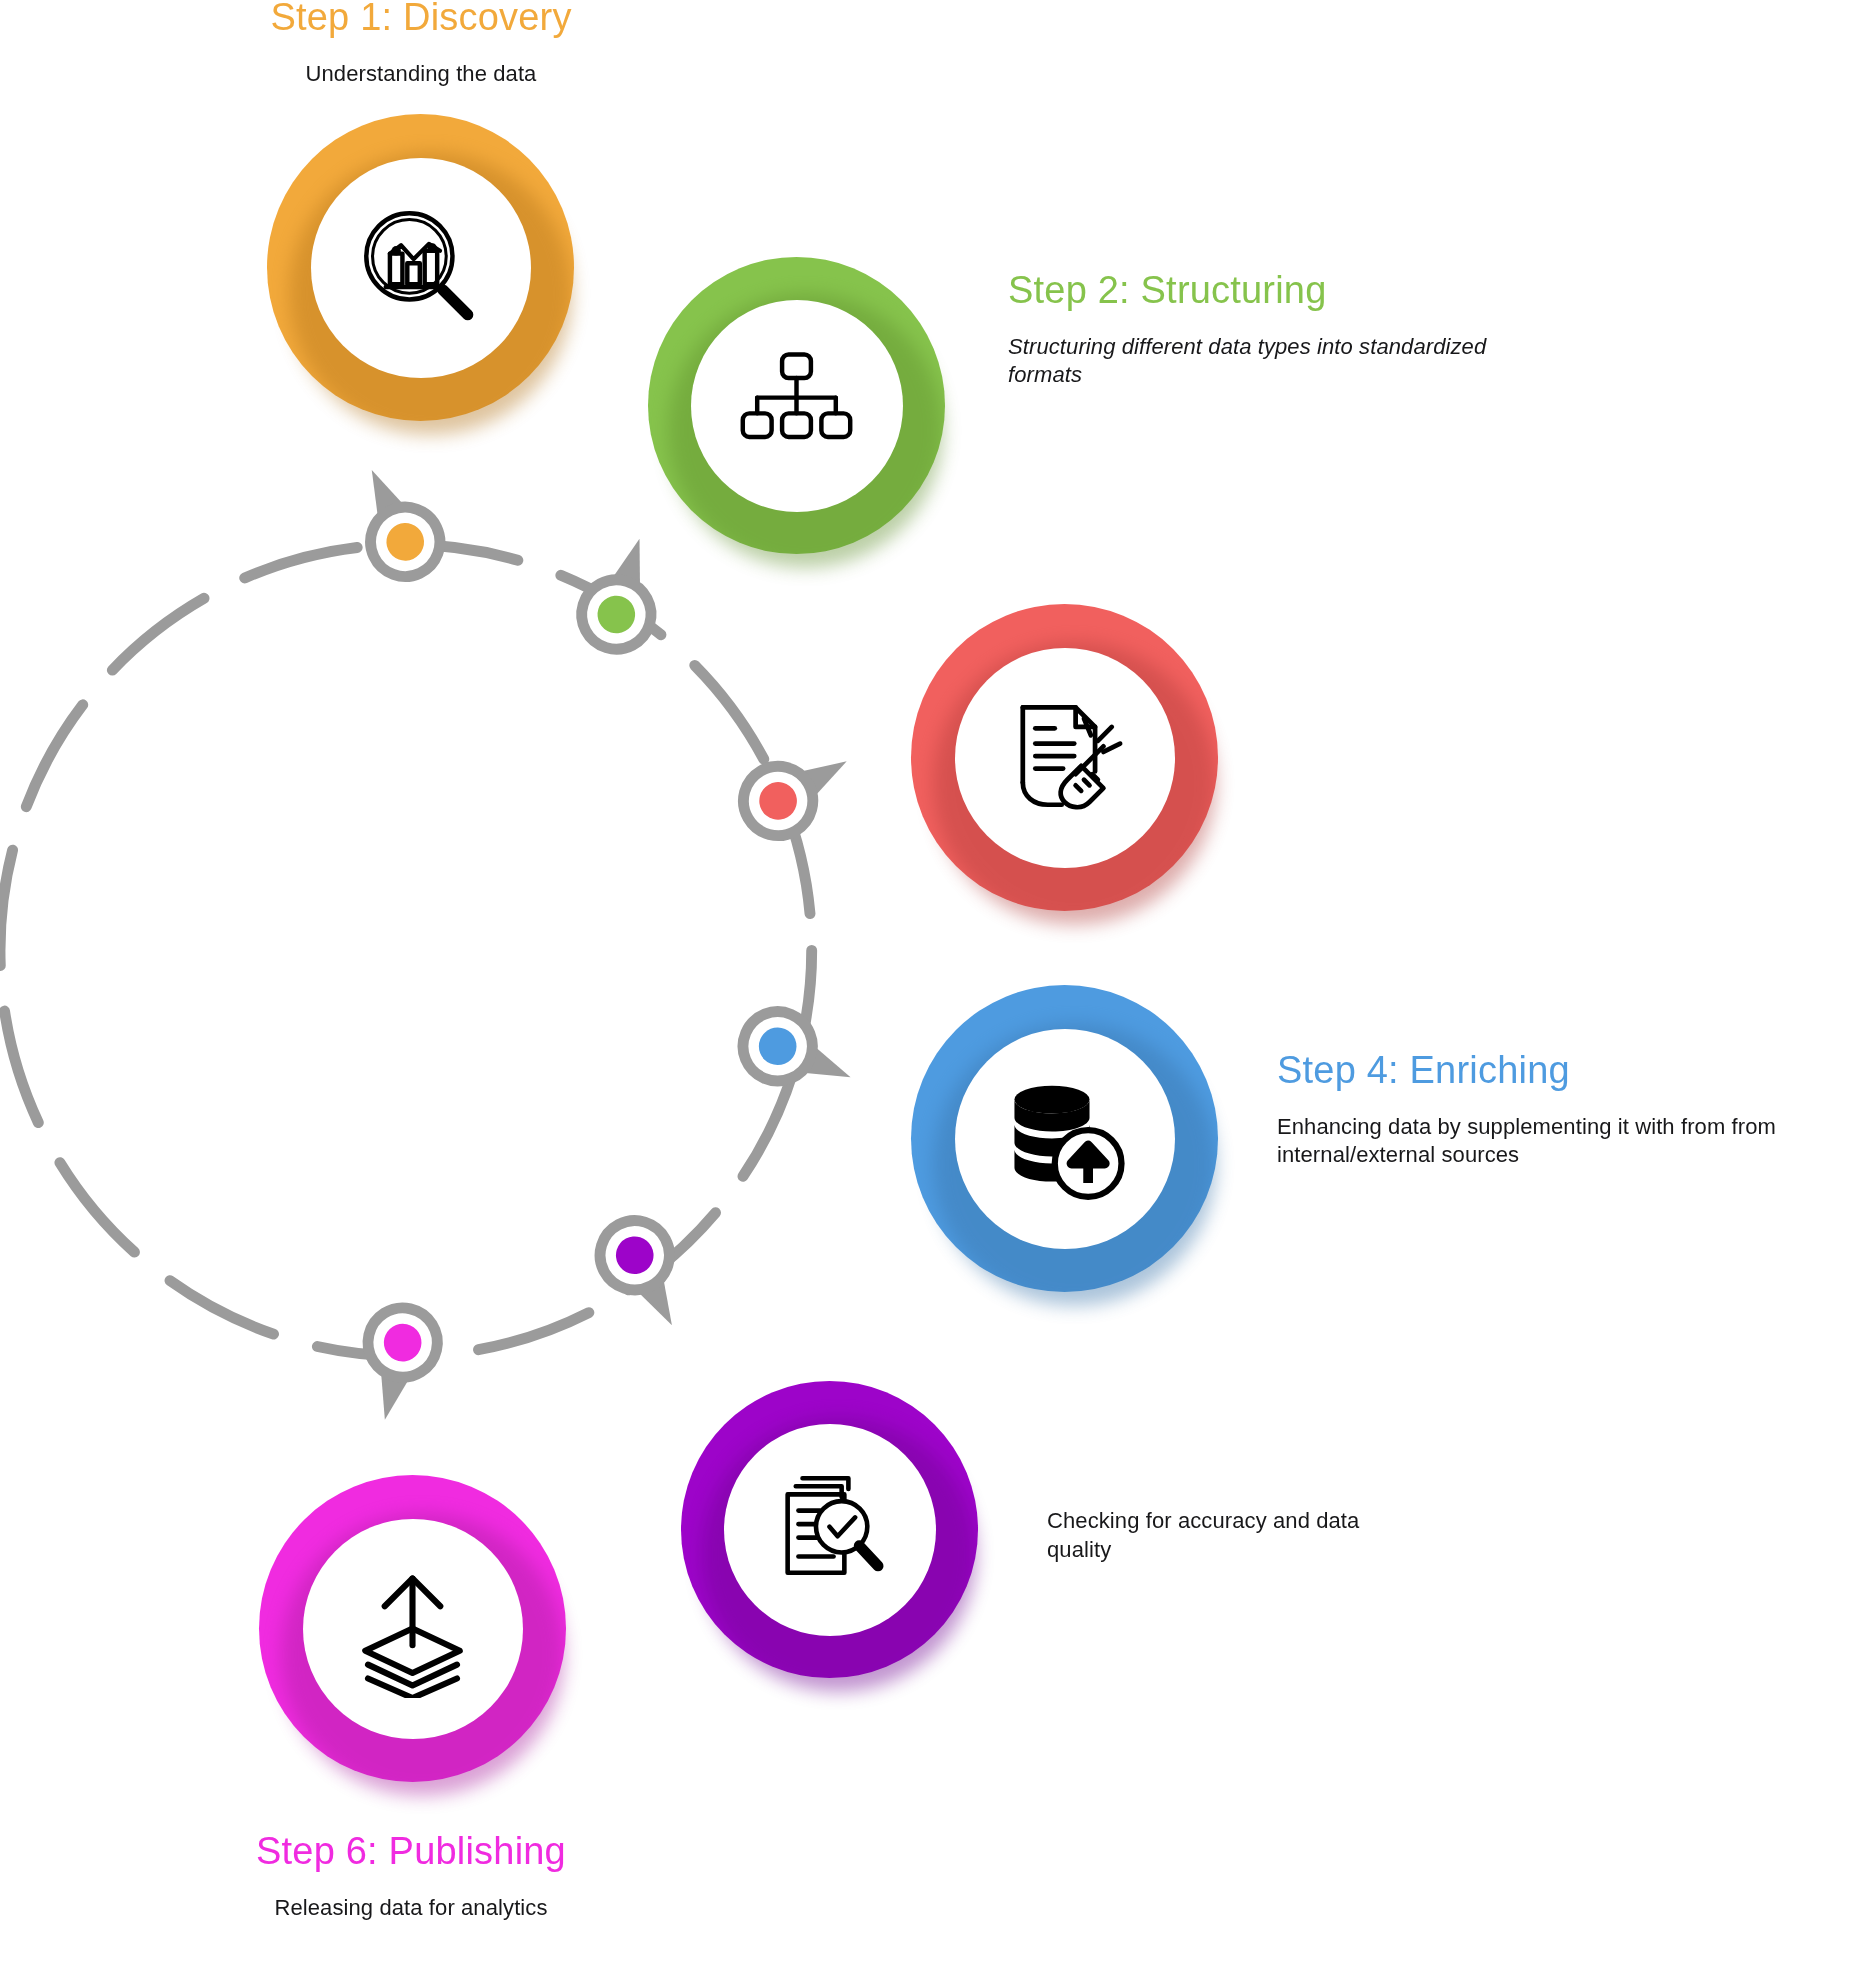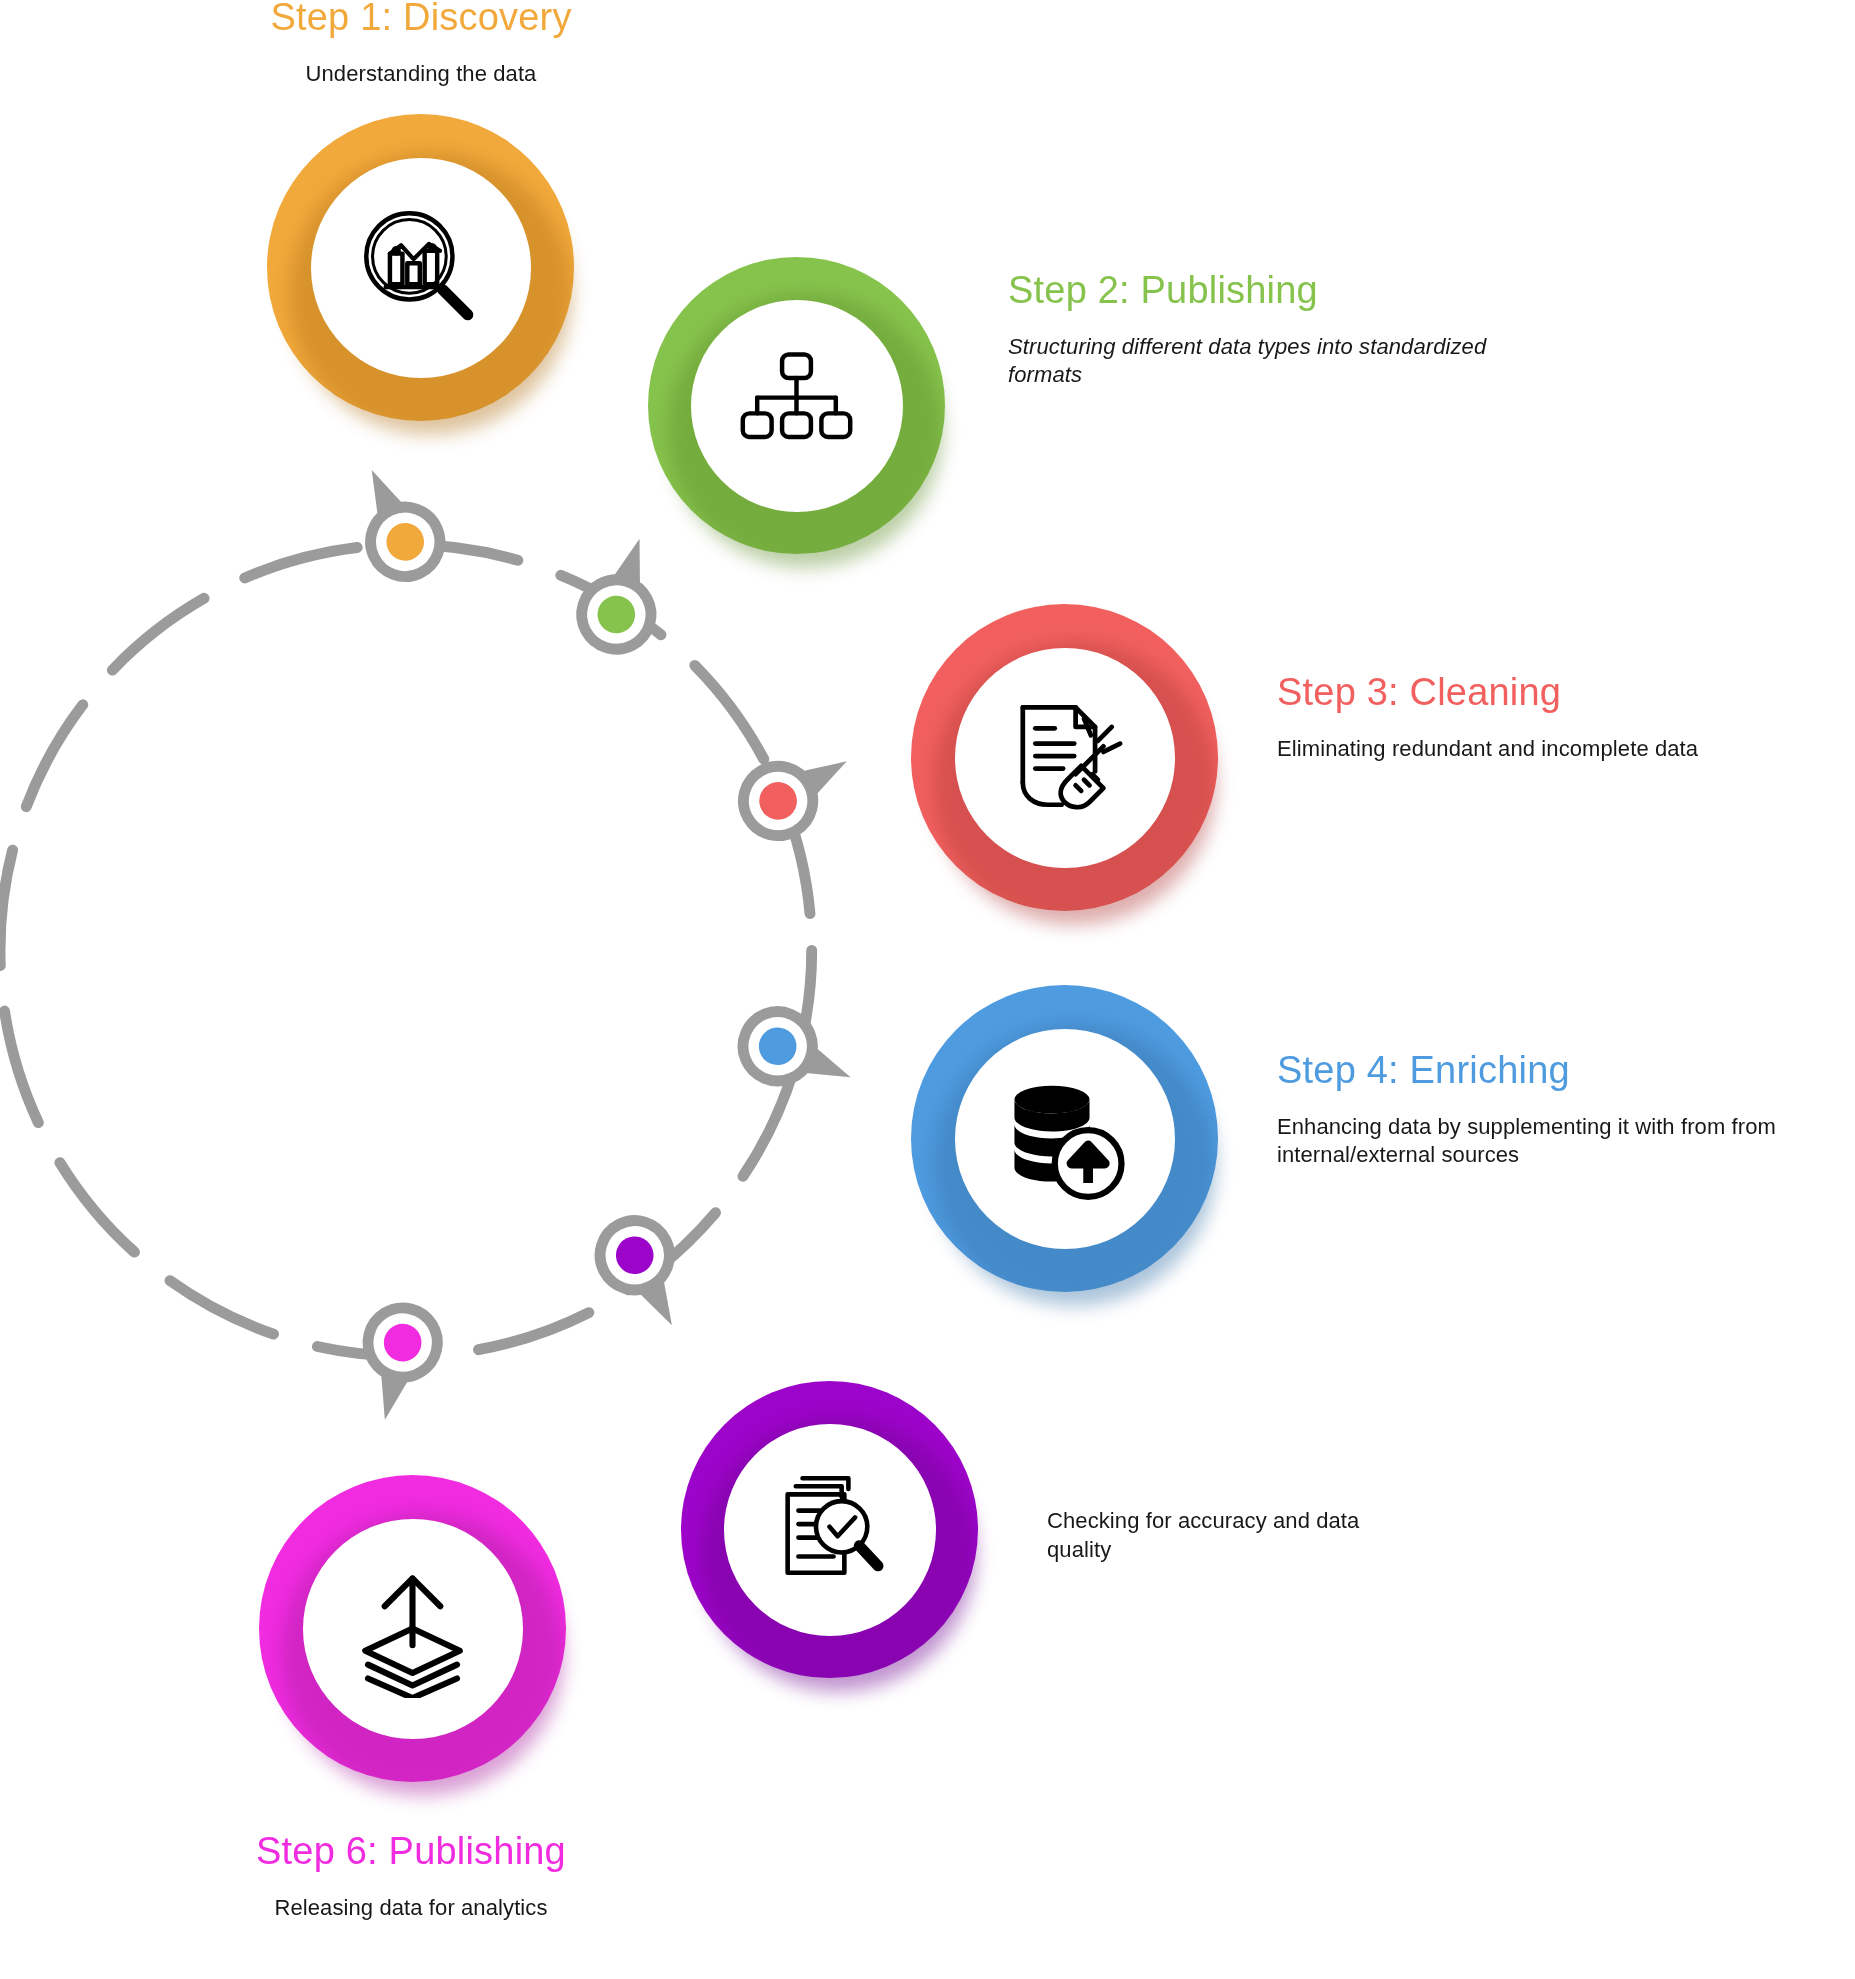--- a/index.html
+++ b/index.html
@@ -161,21 +161,21 @@
           <path d="M20 44 H80"></path>
           <path d="M20 44 V56 M50 44 V56 M80 44 V56"></path>
           <rect x="9" y="56" width="22" height="18" rx="5"></rect>
           <rect x="39" y="56" width="22" height="18" rx="5"></rect>
           <rect x="69" y="56" width="22" height="18" rx="5"></rect>
         </g>
       </svg>
     </div>
   </div>
   <div class="txt left" style="left:1008px; top:269px; width:554px;">
-    <div class="step-title" style="color:#86C34C;">Step 2: Publishing</div>
+    <div class="step-title" style="color:#86C34C;">Step 2: Structuring</div>
     <div class="step-desc" style="max-width:500px;font-style:italic;">Structuring different data types into standardized formats</div>
   </div>
 
   <div class="bubble" style="left:911px; top:604px; width:307px; height:307px; background:#F1605E;">
     <div class="shadowcap" style="left:22px; top:38px; width:283px; height:283px; background:#B03C3A;"></div>
     <div class="inner" style="width:220px; height:220px;">
       <svg class="icon-svg" width="139" height="139" viewBox="0 0 100 100">
         <g fill="none" stroke="#000" stroke-width="3.4" stroke-linecap="round" stroke-linejoin="round">
           <path d="M20 14 h38 l14 14 v32"></path>
           <path d="M20 14 v54"></path>
@@ -185,24 +185,20 @@
           <path d="M29 49 h28"></path>
           <path d="M29 58 h20"></path>
           <path d="M20 68 c0 10 8 16 18 16 h10"></path>
           <path d="M78 42 L58 62"></path>
           <path d="M52 66 l10 -10 l16 16 l-10 10 c-6 6 -14 4 -18 0 c-4 -4 -4 -10 2 -16 z"></path>
           <path d="M58 70 l4 4 M64 66 l4 4 M70 62 l4 4"></path>
           <path d="M74 38 L84 28 M78 46 L90 40 M69 34 L64 22"></path>
         </g>
       </svg>
     </div>
-  </div>
-  <div class="txt left" style="left:1277px; top:671px; width:554px;">
-    <div class="step-title" style="color:#F1605E;">Step 3: Cleaning</div>
-    <div class="step-desc" style="max-width:436px;">Eliminating redundant and incomplete data</div>
   </div>
 
   <div class="bubble" style="left:911px; top:985px; width:307px; height:307px; background:#4E9BE0;">
     <div class="shadowcap" style="left:22px; top:38px; width:283px; height:283px; background:#3873A9;"></div>
     <div class="inner" style="width:220px; height:220px;">
       <svg class="icon-svg" width="139" height="139" viewBox="0 0 100 100">
         <g fill="#000">
           <ellipse cx="41" cy="22" rx="27" ry="10"></ellipse>
           <path d="M14 22 v13 c0 5.5 12 10 27 10 s27 -4.5 27 -10 V22 c0 5.5 -12 10 -27 10 S14 27.5 14 22 z"></path>
           <path d="M14 40 v13 c0 5.5 12 10 27 10 s27 -4.5 27 -10 V40 c0 5.5 -12 10 -27 10 S14 45.5 14 40 z"></path>

